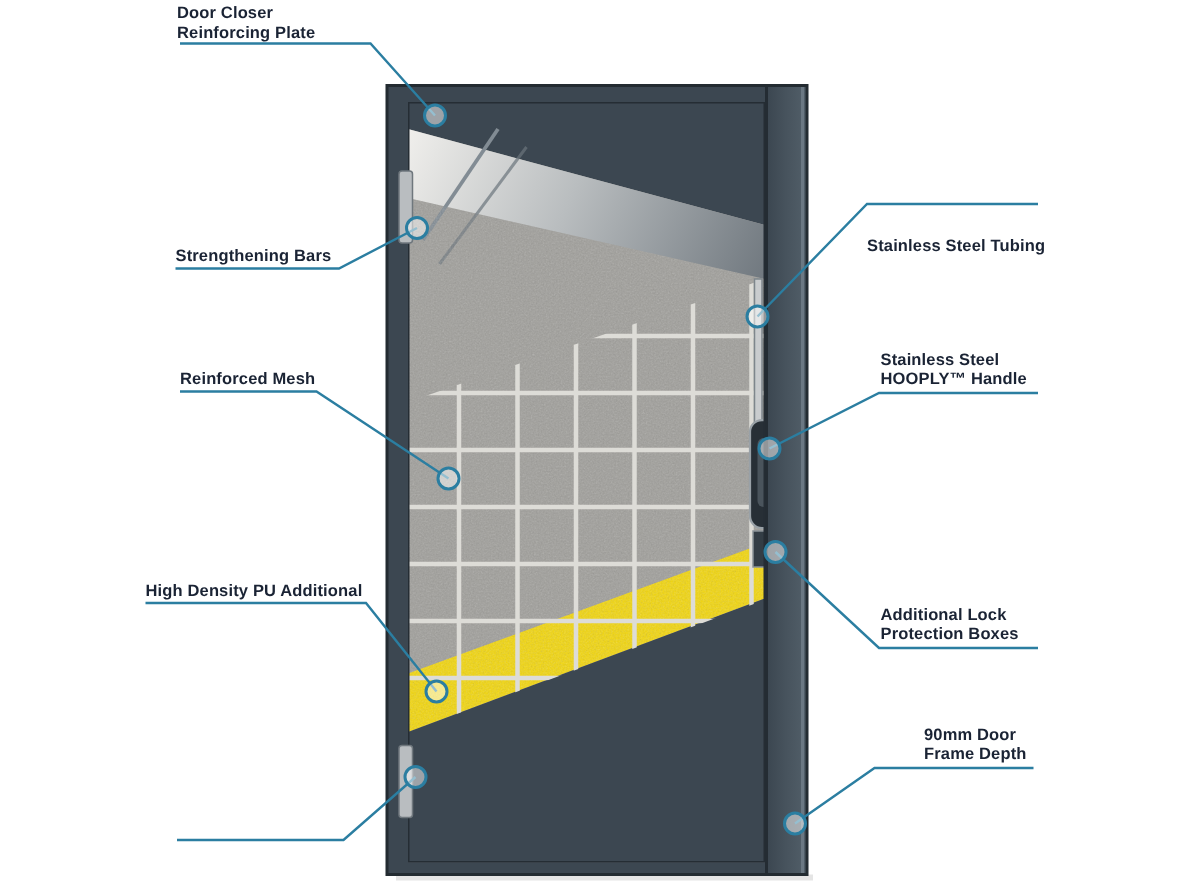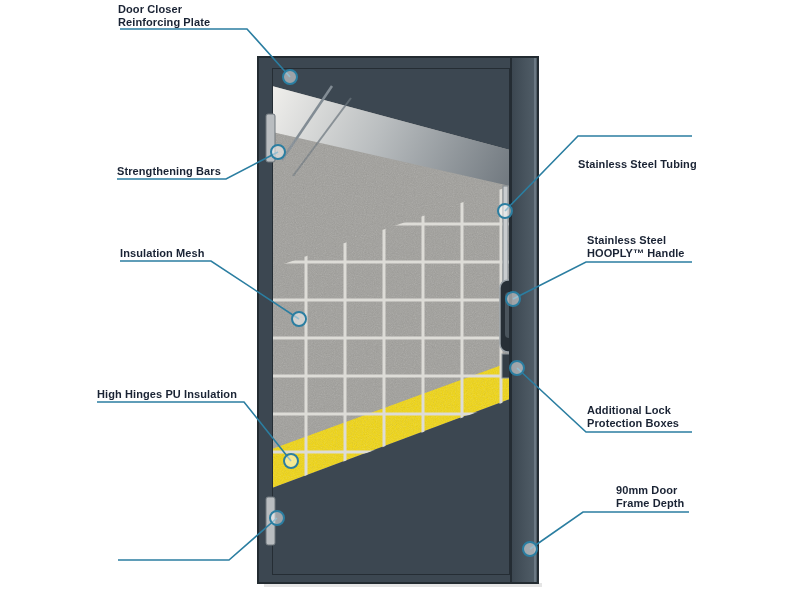--- a/index.html
+++ b/index.html
@@ -140,22 +140,22 @@
       <circle class="callout-marker" cx="505" cy="211" r="7"></circle>
       <circle class="callout-marker" cx="513" cy="299" r="7"></circle>
       <circle class="callout-marker" cx="517" cy="368" r="7"></circle>
       <circle class="callout-marker" cx="530" cy="549" r="7"></circle>
     </g>
   </svg>
 
   <div class="callout-label" style="left:118px;top:3px;">Door Closer
 Reinforcing Plate</div>
   <div class="callout-label" style="left:117px;top:165px;text-align:center;">Strengthening Bars</div>
-  <div class="callout-label" style="left:120px;top:247px;">Insulation Mesh</div>
-  <div class="callout-label" style="left:97px;top:388px;">High Hinges PU Insulation</div>
+  <div class="callout-label" style="left:120px;top:247px;">Reinforced Mesh</div>
+  <div class="callout-label" style="left:97px;top:388px;">High Density PU Additional</div>
   <div class="callout-label" style="left:578px;top:122px;margin-top:36px;">Stainless Steel Tubing</div>
   <div class="callout-label" style="left:587px;top:404px;">Additional Lock
 Protection Boxes</div>
   <div class="callout-label" style="left:587px;top:234px;">Stainless Steel
 HOOPLY™ Handle</div>
   <div class="callout-label" style="left:584px;top:484px;margin-left:32px;">90mm Door
 Frame Depth</div>
 
 </div>
 

